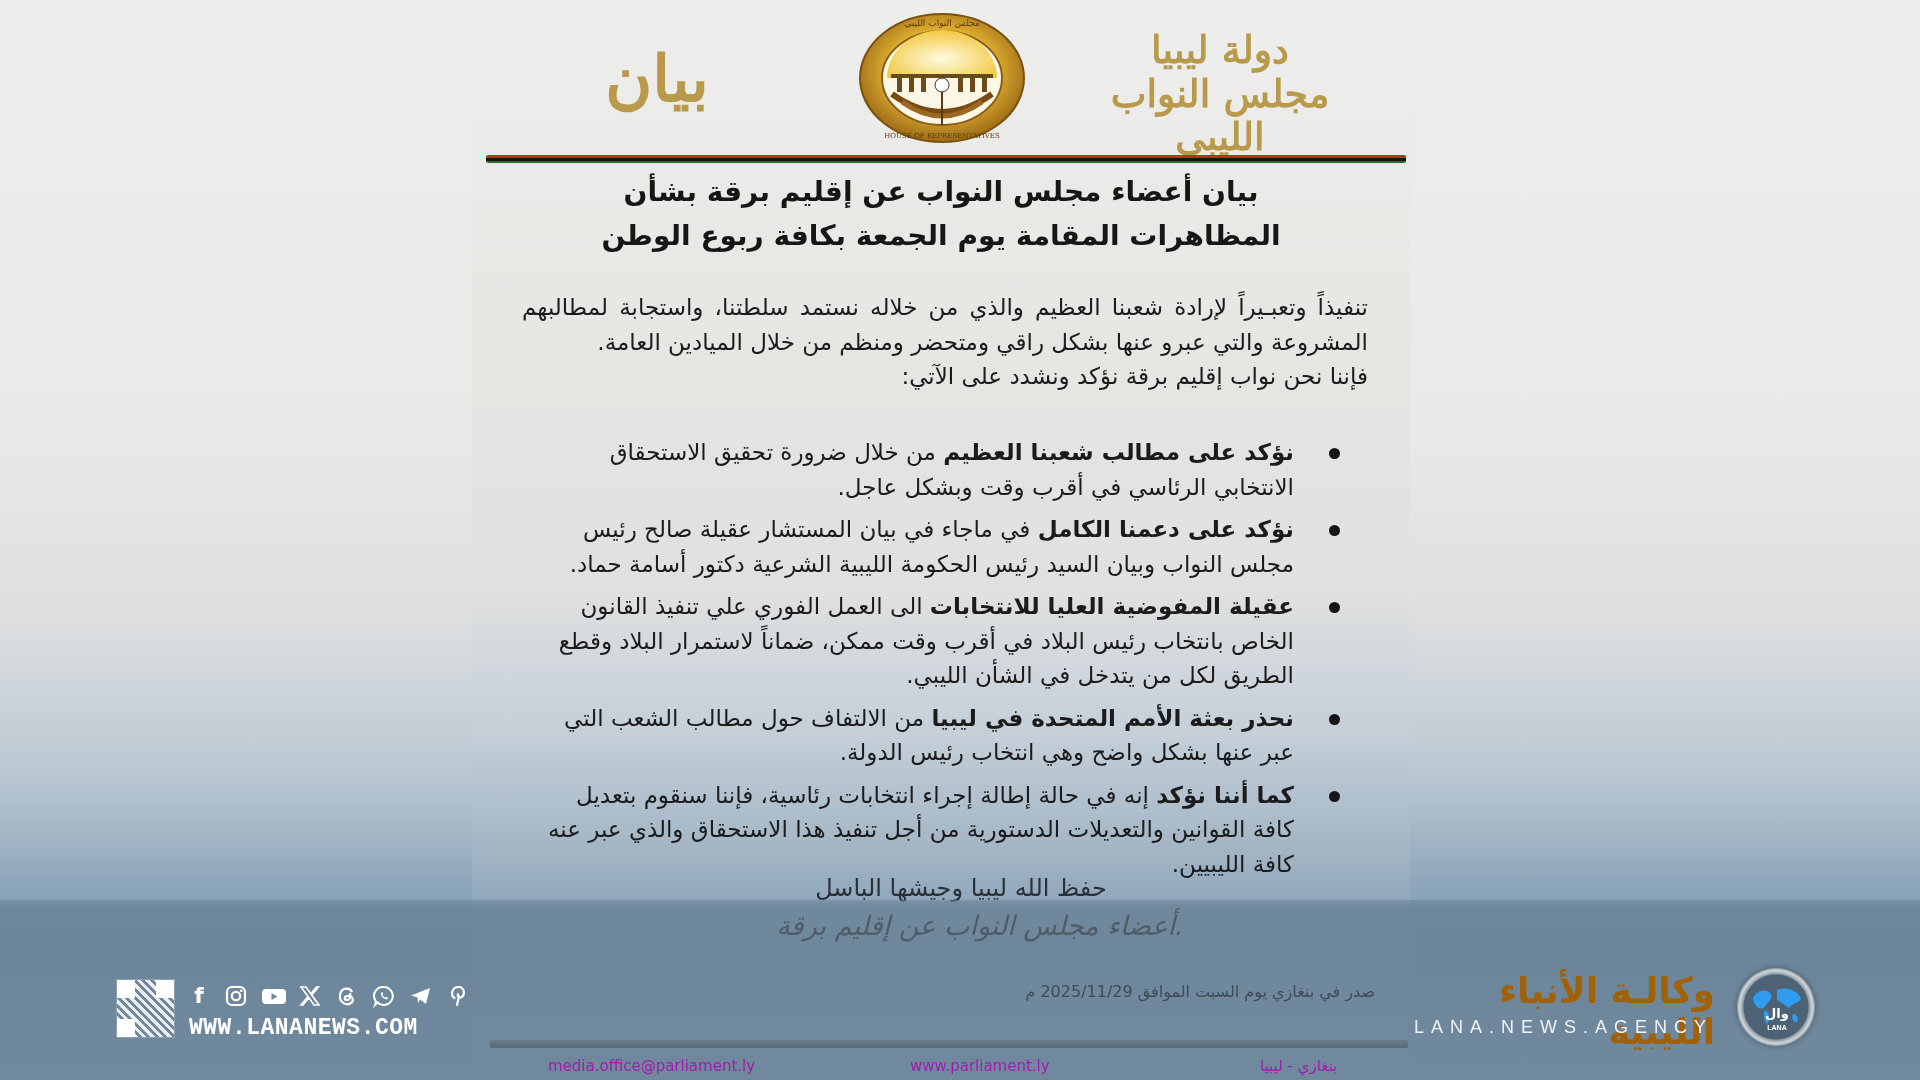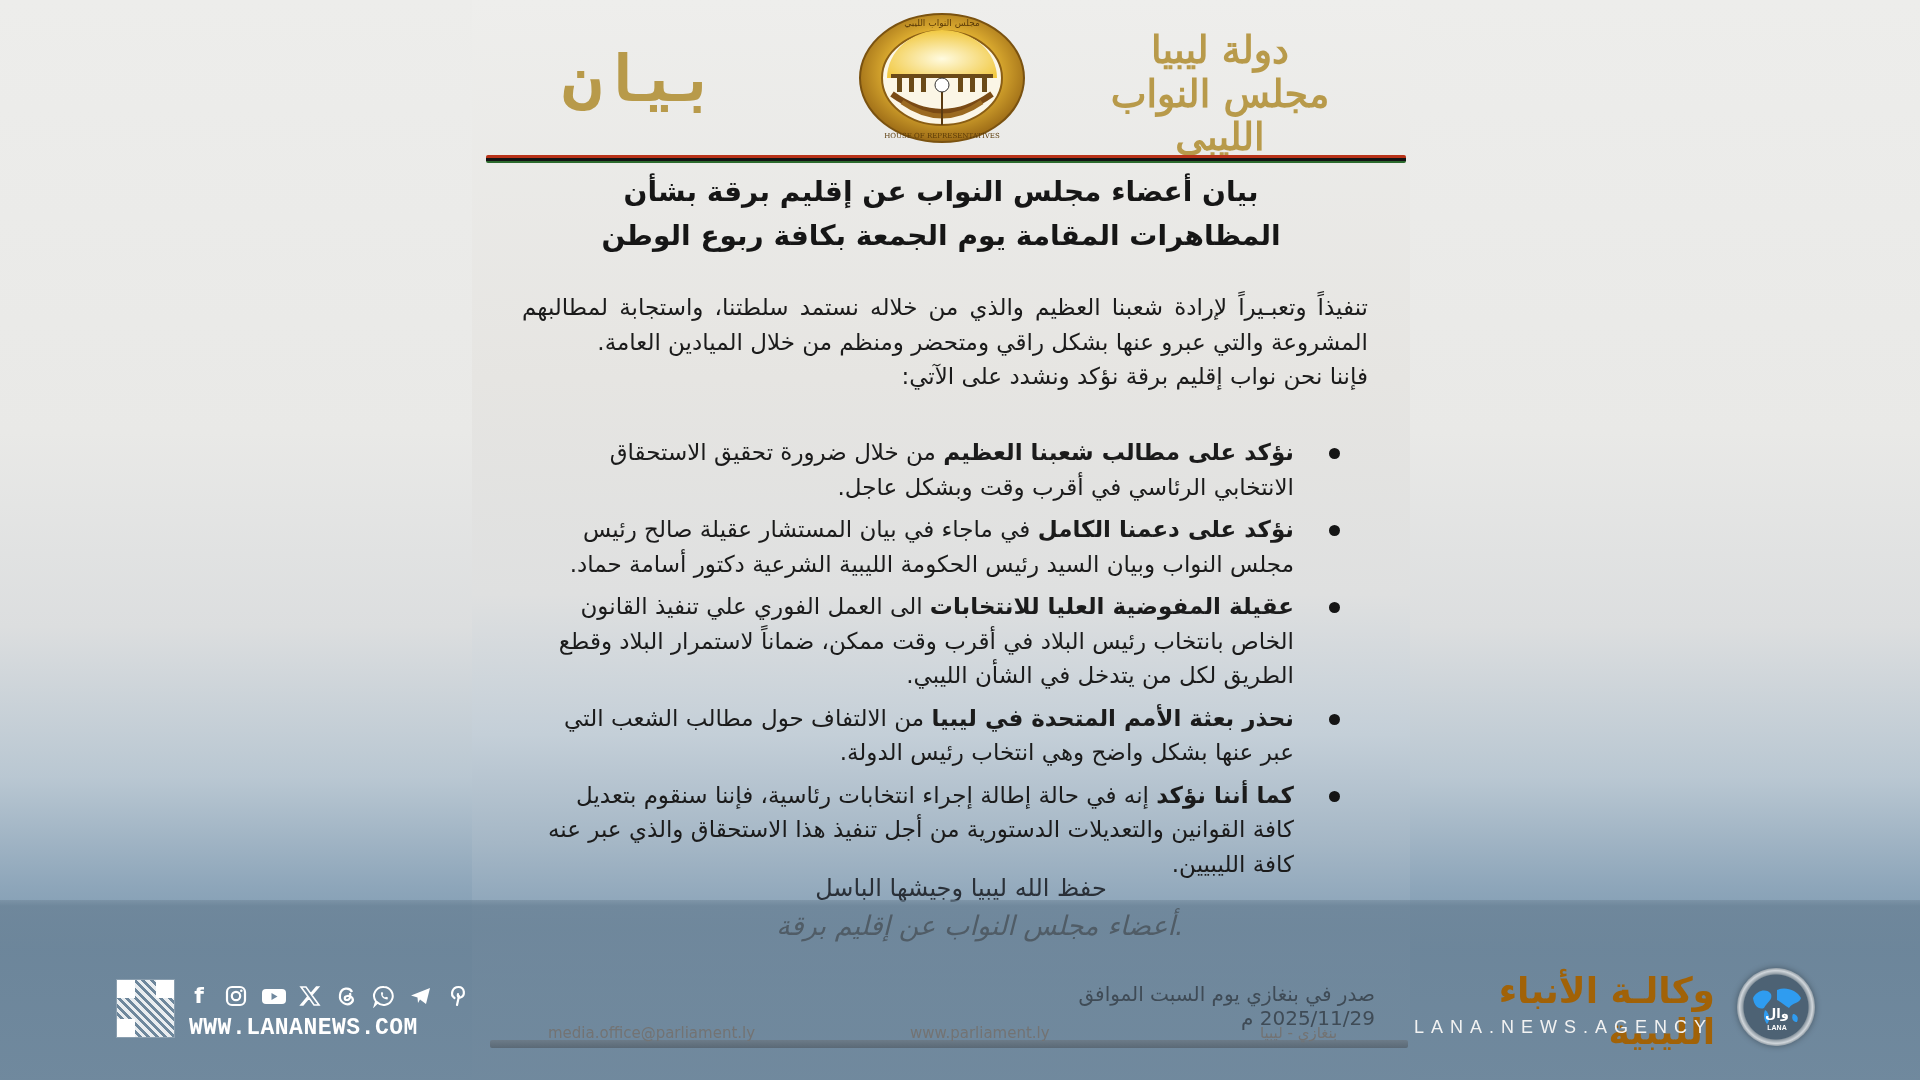--- a/index.html
+++ b/index.html
@@ -15,21 +15,21 @@
   }
   .letterhead { position:absolute; top:0; left:0; width:938px; height:150px; }
   .lh-right {
     position:absolute; right:70px; top:28px; width:240px; text-align:center;
     font-family: "DejaVu Serif", serif; color:#b89a4a; line-height:1.15;
   }
   .lh-right .l1 { font-size:38px; font-weight:bold; }
   .lh-right .l2 { font-size:38px; font-weight:bold; }
   .lh-left {
     position:absolute; left:125px; top:42px; width:120px; text-align:center;
-    font-family:Liberation Mono, monospace; font-size:64px; font-weight:bold; color:#b89a4a;
+    font-family:Liberation Serif, serif; font-size:64px; font-weight:bold; color:#b89a4a;
   }
   .seal {
     position:absolute; left:385px; top:12px; width:170px; height:132px;
   }
   .flag-rule {
     position:absolute; left:14px; right:4px; top:155px; height:8px;
     background: linear-gradient(to bottom, #b83218 0 3px, #141414 3px 6px, #2c6a2e 6px 8px);
     border-radius:2px;
   }
   .title {
@@ -59,28 +59,28 @@
   .footer-overlay {
     position:absolute; left:0; right:0; top:900px; bottom:0;
     background: linear-gradient(to bottom, rgba(112,134,152,0.55) 0px, rgba(104,128,148,0.78) 6px, rgba(110,134,154,0.82) 100%);
   }
   .signature {
     position:absolute; top:910px; left:0; width:1920px; text-align:center;
     font-size:27px; font-style:italic; color:#505c66; padding-left:20px;
   }
   .issued {
     position:absolute; top:982px; left:975px; width:400px; text-align:right; direction:rtl;
-    font-size:20px; color:#3f4b56;
+    font-size:16px; color:#3f4b56;
   }
   .doc-bottom-rule {
     position:absolute; top:1040px; left:490px; width:918px; height:8px;
     background: linear-gradient(to bottom, #6c7b88, #5a6976);
     border-radius:2px;
   }
-  .contact { position:absolute; top:1024px; font-size:15px; color:#737373; }
+  .contact { position:absolute; top:1057px; font-size:15px; color:#a21caf; }
   .brand-left { position:absolute; left:117px; top:980px; }
   .qr {
     position:absolute; left:0; top:0; width:57px; height:57px;
     background:
       linear-gradient(#fff,#fff) 0 0/18px 18px no-repeat,
       linear-gradient(#fff,#fff) 39px 0/18px 18px no-repeat,
       linear-gradient(#fff,#fff) 0 39px/18px 18px no-repeat,
       repeating-linear-gradient(45deg, rgba(255,255,255,0.85) 0 3px, transparent 3px 6px);
     outline:1px solid rgba(255,255,255,0.2);
   }

